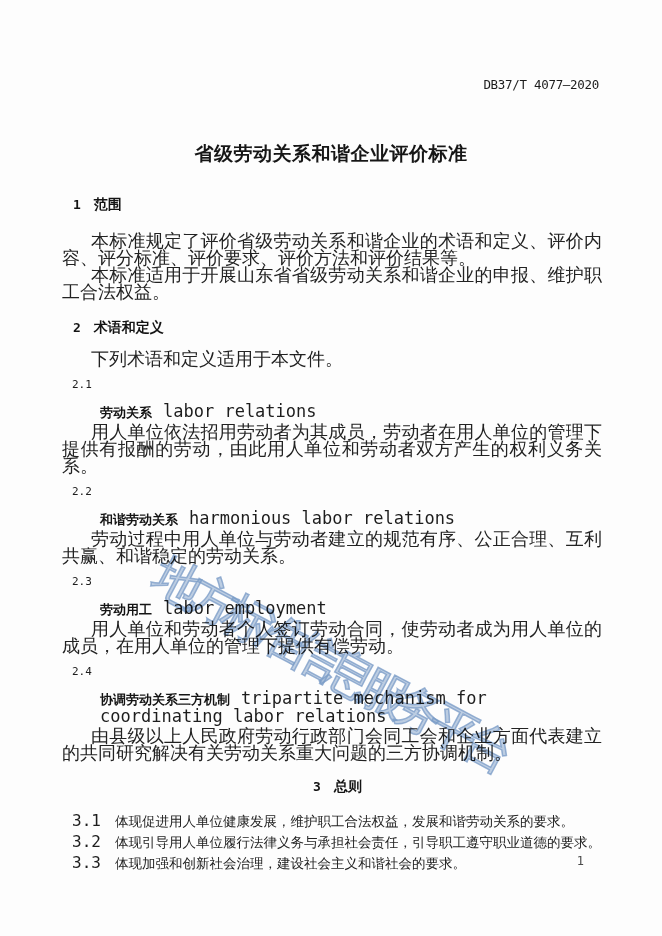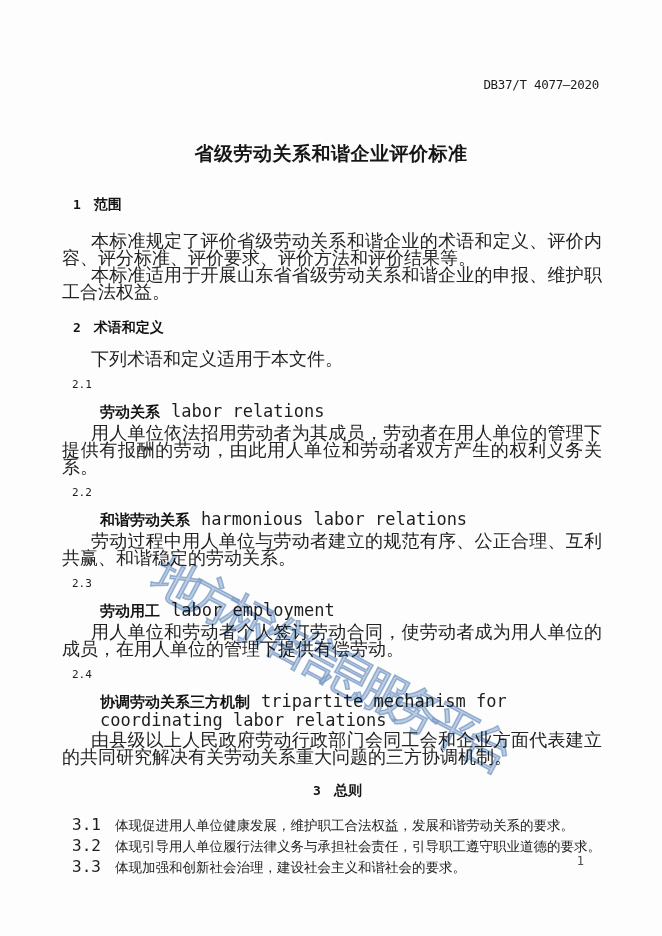--- a/index.html
+++ b/index.html
@@ -49,22 +49,22 @@
   .p-after-h { margin-top:20px; }
   .h-s2 { margin-top:18px; }
   .s2-intro { margin-top:15px; }
   .term-num {
     margin-top:9px; margin-left:10px;
     font-family:"DejaVu Sans Mono",monospace;
     font-size:11px; line-height:15px; color:#1d1d1d;
   }
   .term-line { margin-top:11px; margin-left:38px; line-height:16px; }
   .term-zh {
-    font-family:Liberation Mono, monospace;
-    font-weight:bold; font-size:15px; color:#141414;
+    font-family:Liberation Serif, serif;
+    font-weight:bold; font-size:13px; color:#141414;
   }
   .term-en {
     font-family:"DejaVu Sans Mono",monospace;
     font-size:17px; color:#1d1d1d; margin-left:11px;
   }
   .term-def { margin-top:3px; }
   .h-s3 { margin-top:16px;text-align:center; }
   .clause { margin-left:10px; line-height:17px; }
   .clause-first { margin-top:17px; }
   .clause + .clause { margin-top:3px; }

